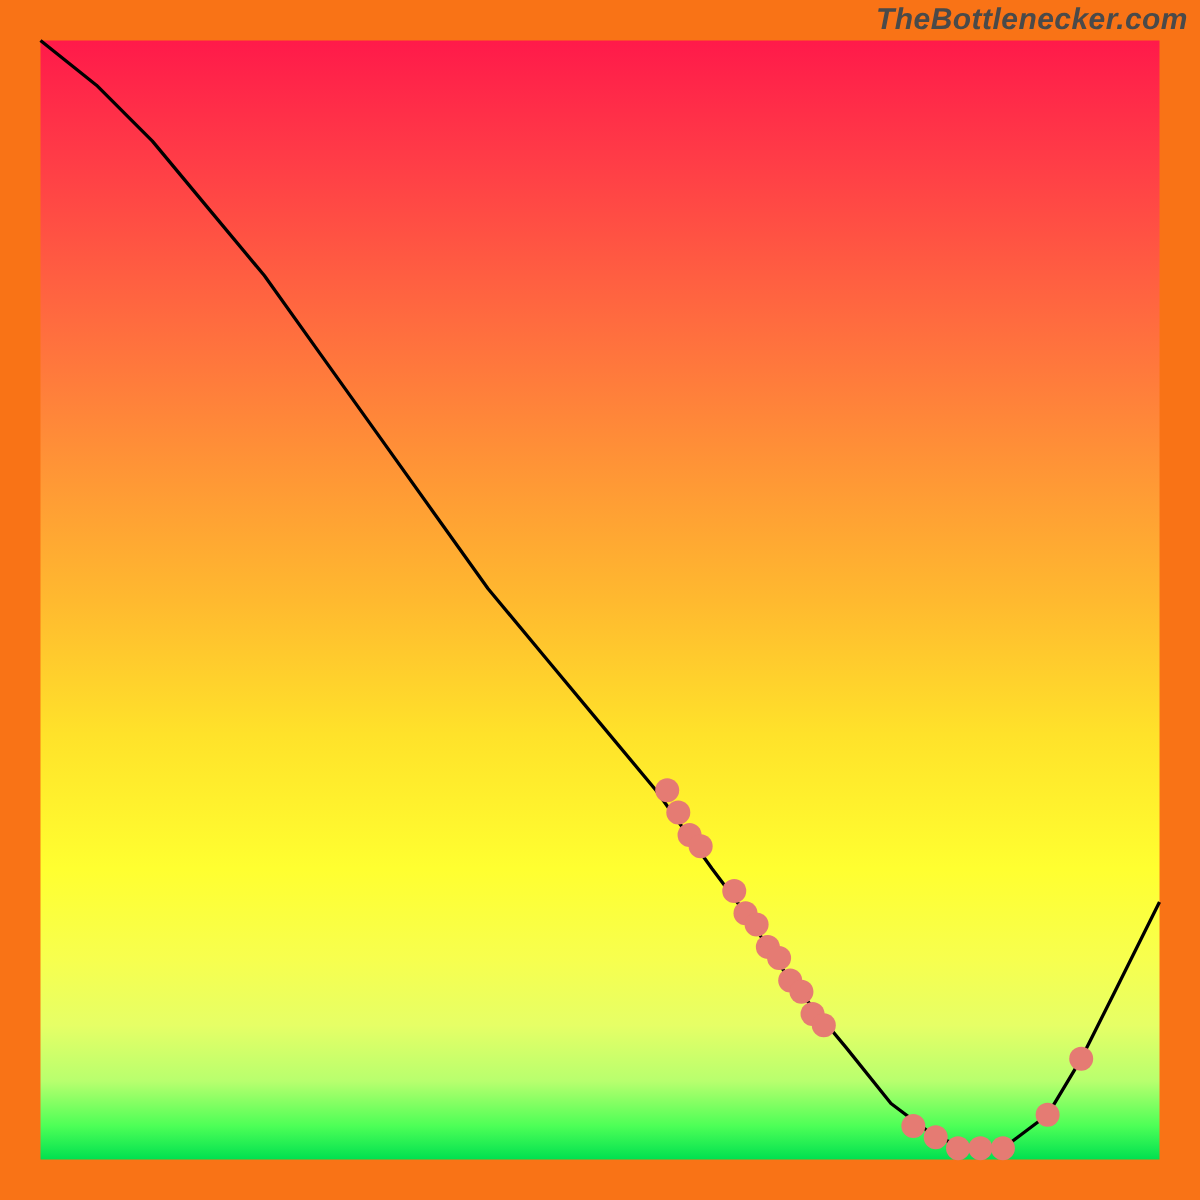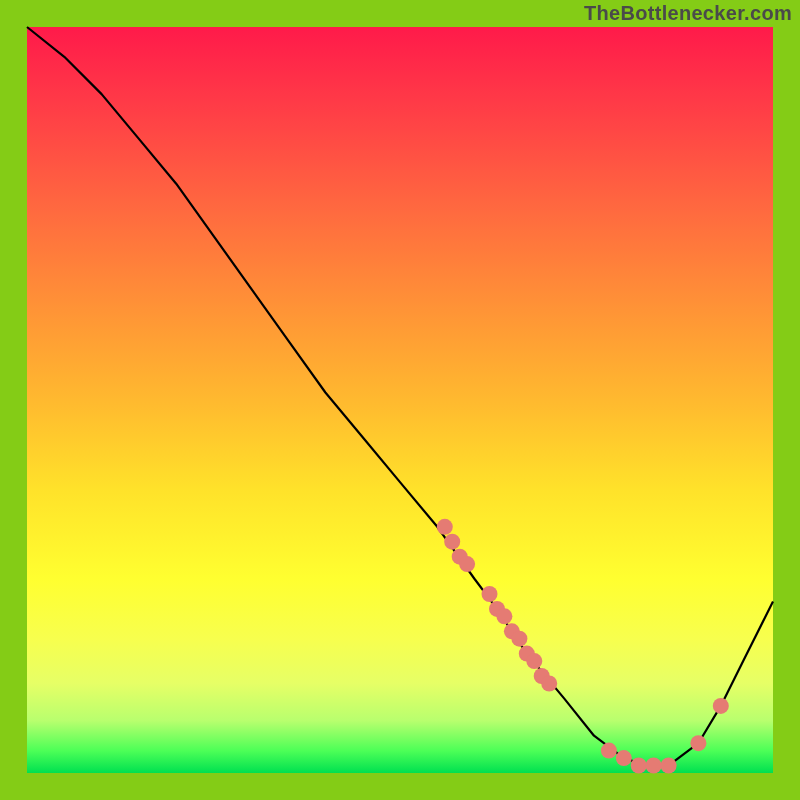--- a/index.html
+++ b/index.html
@@ -8,21 +8,22 @@
     width: 800px;
     height: 800px;
     background: #000000;
     font-family: Arial, Helvetica, sans-serif;
     overflow: hidden;
   }
   .stage {
     position: relative;
     width: 800px;
     height: 800px;
-    background: #84cc16;
+    background: #f97316;
+    font-style: italic;
   }
   .watermark {
     position: absolute;
     top: 2px;
     right: 8px;
     color: #4a4a4a;
     font-size: 20px;
     font-weight: 600;
     letter-spacing: 0.3px;
     user-select: none;

